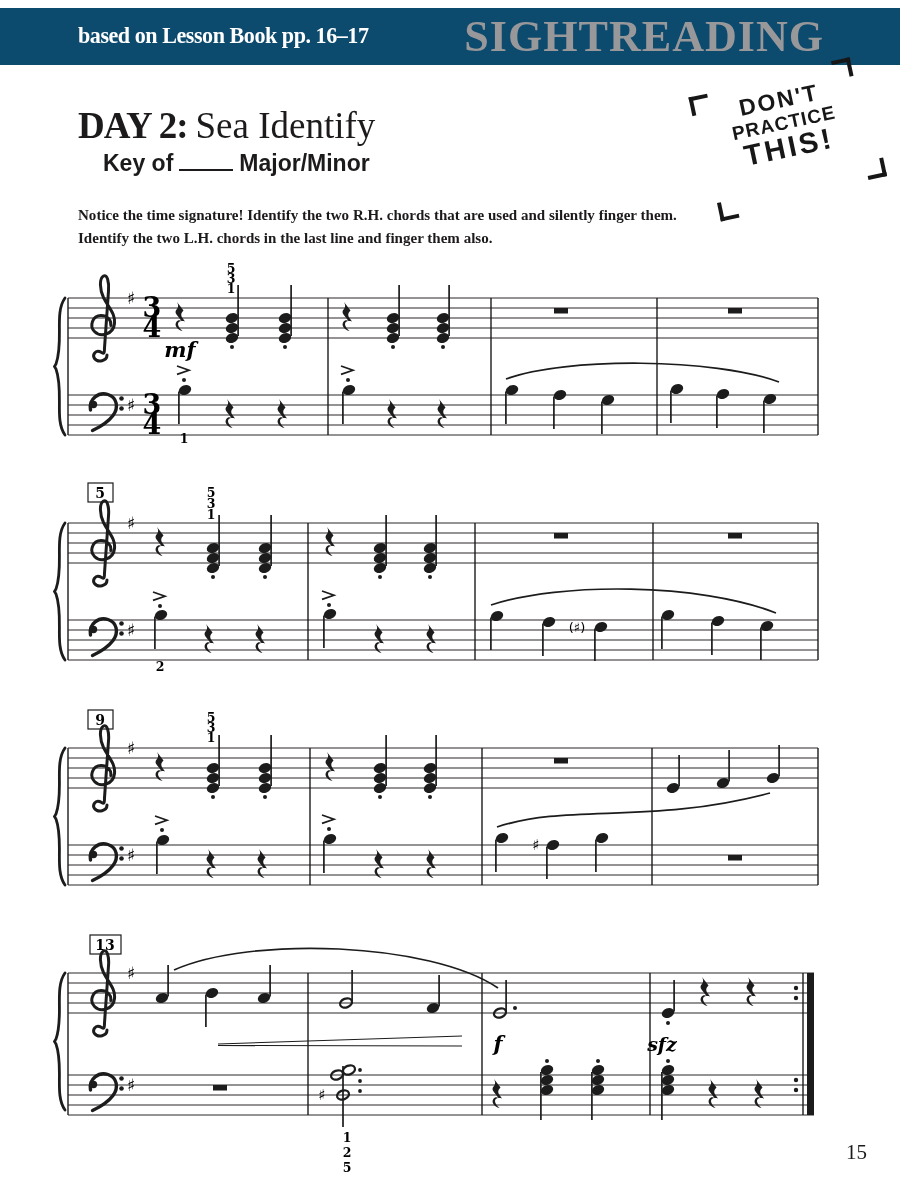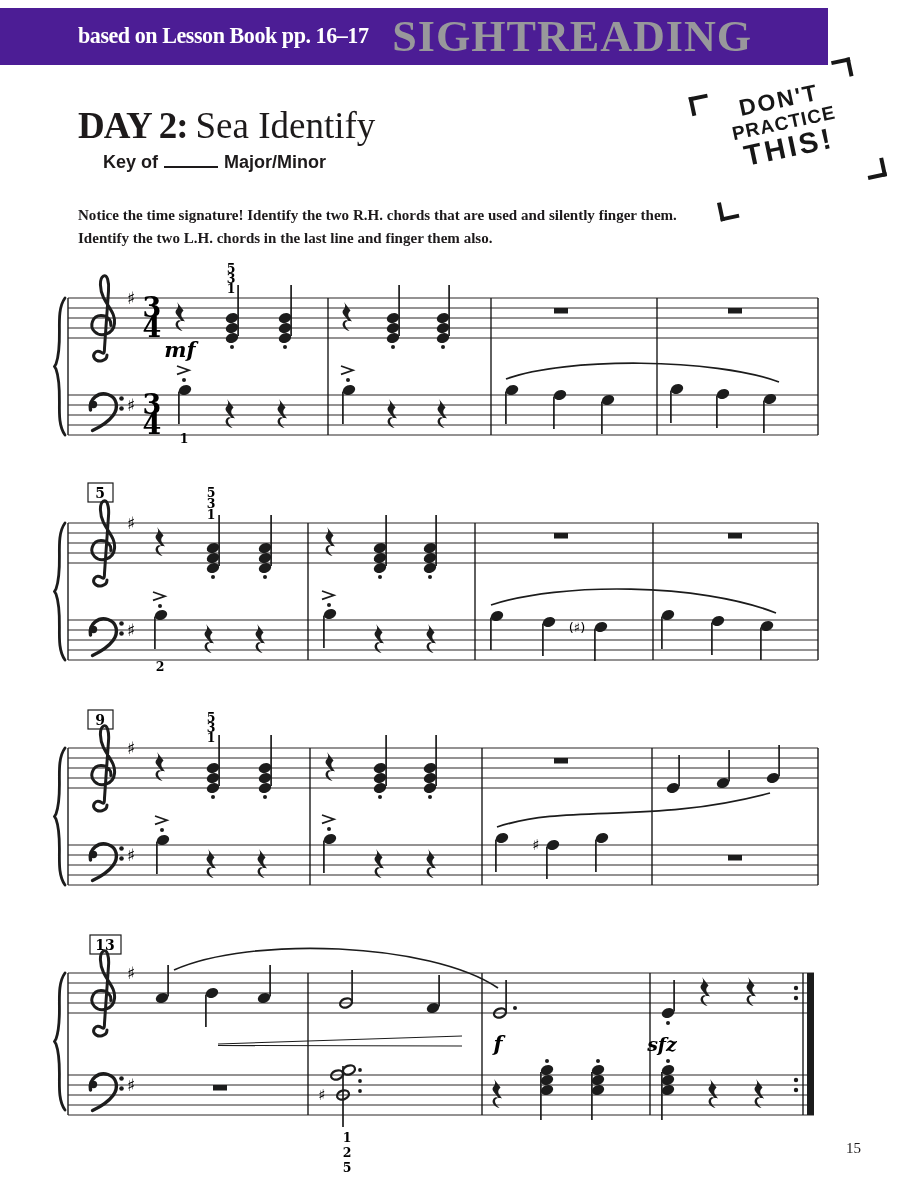--- a/index.html
+++ b/index.html
@@ -1,40 +1,40 @@
 <!DOCTYPE html>
 <html><head>
 <meta charset="utf-8">
 <style>
   html,body{margin:0;padding:0;background:#fff;}
   body{width:900px;height:1200px;position:relative;font-family:"Liberation Serif",serif;color:#1d1a1b;overflow:hidden;}
   
-  .hdr{position:absolute;left:0;top:8px;width:828px;height:57px;background:#4c1d95;}
+  .hdr{position:absolute;left:0;top:8px;width:900px;height:57px;background:#0c4a6e;}
   .hdr .ref{position:absolute;left:78px;top:14px;font-family:"Liberation Serif",serif;font-weight:bold;font-size:24px;color:#fff;letter-spacing:-0.5px;transform:scaleX(.92);transform-origin:left;}
   .hdr .series{position:absolute;right:76px;top:2px;font-family:"Liberation Serif",serif;font-weight:bold;font-size:45px;color:#98989b;letter-spacing:1px;transform:scaleX(.98);transform-origin:right;}
   
   .ttl{position:absolute;left:78px;top:104px;font-size:37px;}
   .ttl .day{font-weight:bold;letter-spacing:-1px;}
   .ttl .piece{font-weight:normal;margin-left:8px;letter-spacing:0;}
-  .keyline{position:absolute;left:103px;top:150px;font-family:"Liberation Sans",sans-serif;font-weight:bold;font-size:18px;}
+  .keyline{position:absolute;left:103px;top:150px;font-family:"Liberation Sans",sans-serif;font-weight:bold;font-size:23px;}
   .keyline .blank{display:inline-block;width:54px;border-bottom:2px solid #1d1a1b;height:16px;margin:0 6px;}
   
   .stamp{position:absolute;left:703px;top:86px;width:168px;height:104px;transform:rotate(-12deg);transform-origin:center;font-family:"Liberation Sans",sans-serif;font-weight:bold;color:#171717;}
   .stamp .l1{font-size:23px;text-align:center;letter-spacing:2px;}
   .stamp .l2{font-size:19px;text-align:center;letter-spacing:1px;margin-top:-1px;}
   .stamp .l3{font-size:29px;text-align:center;letter-spacing:3px;margin-top:-3px;}
   .br{position:absolute;width:15px;height:15px;}
   .br.tl{left:-4px;top:-8px;border-left:4px solid #171717;border-top:4px solid #171717;}
   .br.tr{right:6px;top:-14px;border-right:4px solid #171717;border-top:4px solid #171717;}
   .br.brc{right:-6px;bottom:-6px;border-right:4px solid #171717;border-bottom:4px solid #171717;}
   .br.bl{left:2px;bottom:-16px;border-left:4px solid #171717;border-bottom:4px solid #171717;}
   
   .instr{position:absolute;left:78px;top:203px;font-family:"Liberation Serif",serif;font-weight:bold;font-size:15.5px;line-height:1.5;transform:scaleX(.97);transform-origin:left;}
   
-  .pageno{position:absolute;left:846px;top:1140px;font-size:15px;}
+  .pageno{position:absolute;left:846px;top:1140px;font-size:21px;}
   
   svg{position:absolute;left:0;top:0;}
   .ts{font:bold 27px "DejaVu Serif",serif;}
   .mnum{font:bold 14px "DejaVu Serif",serif;}
   .fing{font:bold 12.5px "DejaVu Serif",serif;}
   .dyn{font:italic bold 21px "DejaVu Serif",serif;}
   .dyn2{font:italic bold 19px "DejaVu Serif",serif;}
   .keysig{font:17px "DejaVu Sans",sans-serif;}
   .acct{font:15px "DejaVu Sans",sans-serif;}
   .acctp{font:13px "DejaVu Sans",sans-serif;}

